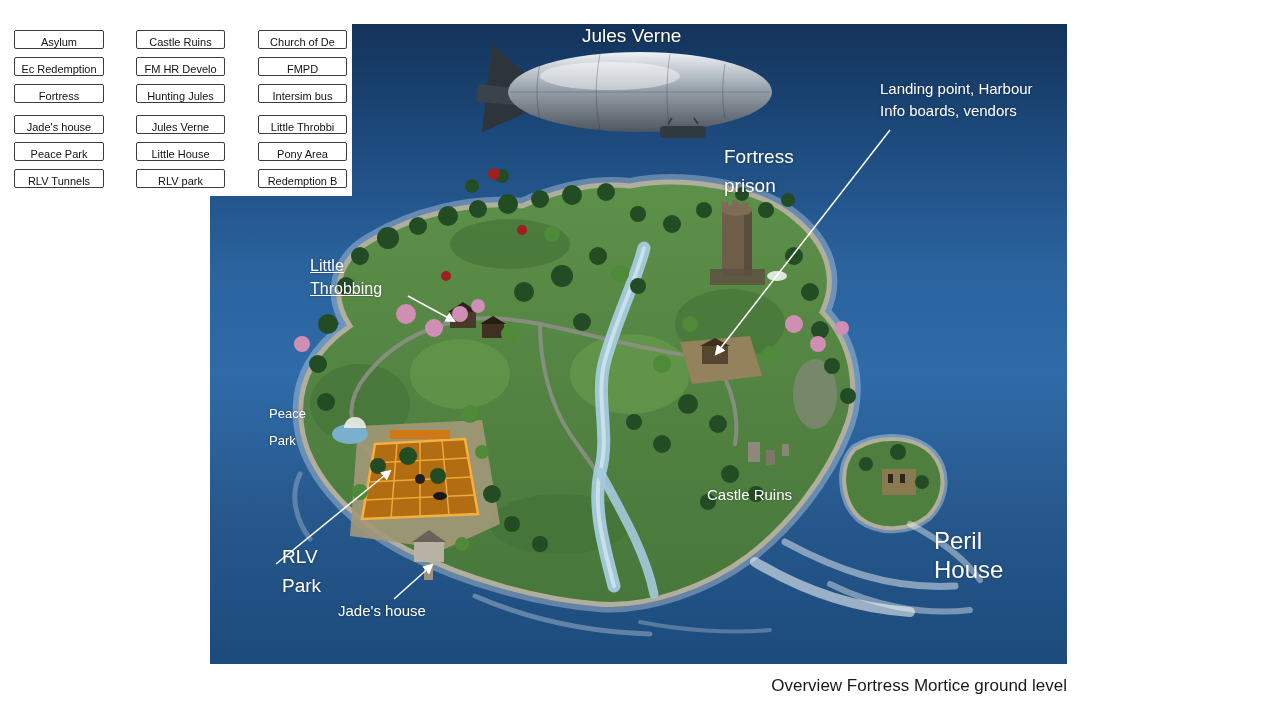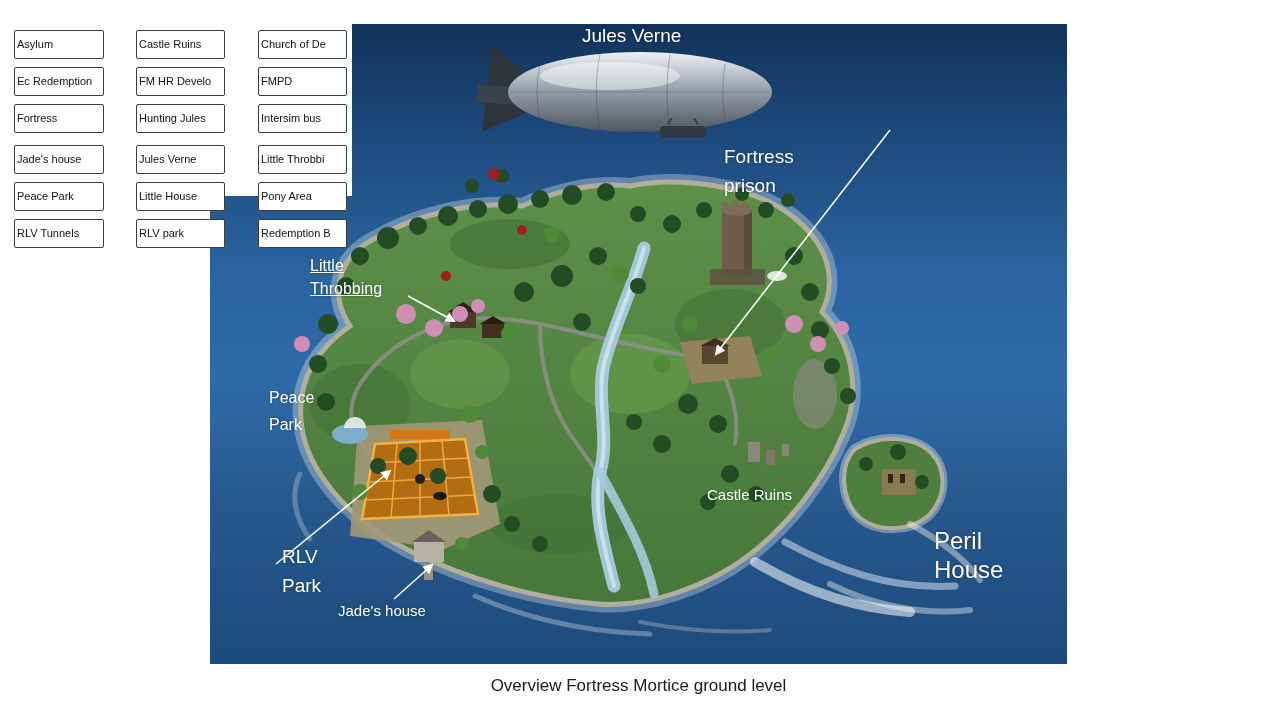--- a/index.html
+++ b/index.html
@@ -10,39 +10,39 @@
   .map{position:absolute;left:210px;top:24px;width:857px;height:640px;overflow:hidden;z-index:1;
        background:linear-gradient(180deg,#13335a 0%,#1d4a7d 18%,#2a639e 38%,#2f6ba8 55%,#27598e 75%,#1c4a7c 100%);}
   .map svg{position:absolute;left:0;top:0;}
 
   
   .button-panel{position:absolute;left:0;top:0;width:352px;height:196px;background:#ffffff;z-index:2;}
   .btn-col{position:absolute;top:30px;display:flex;flex-direction:column;gap:8px;}
   .col1{left:14px;width:90px;}
   .col2{left:136px;width:89px;}
   .col3{left:258px;width:89px;}
-  .loc-btn{height:29px;width:100%;background:#fff;border:1px solid #3c3c3c;border-radius:2px;
+  .loc-btn{height:19px;width:100%;background:#fff;border:1px solid #3c3c3c;border-radius:2px;
            font-family:"Liberation Sans",sans-serif;font-size:11px;line-height:1;padding:6px 2px;
-           color:#111;text-align:left;cursor:pointer;overflow:hidden;white-space:nowrap;}
+           color:#111;text-align:center;cursor:pointer;overflow:hidden;white-space:nowrap;}
   .loc-btn.gap{margin-top:4px;}
 
   
   .map-label{position:absolute;color:#ffffff;z-index:3;white-space:nowrap;
              text-shadow:0 0 3px rgba(0,0,0,0.35);}
   .lbl-jules{left:372px;top:1px;font-size:19px;}
   .lbl-landing{left:670px;top:54px;font-size:15px;line-height:22px;}
   .lbl-fortress{left:514px;top:118px;font-size:19px;line-height:29px;}
   .lbl-little{left:100px;top:230px;font-size:16px;line-height:23px;text-decoration:underline;}
-  .lbl-peace{left:59px;top:360px;font-size:16px;line-height:27px;}
+  .lbl-peace{left:59px;top:376px;font-size:13px;line-height:27px;}
   .lbl-castle{left:497px;top:462px;font-size:15px;}
   .lbl-peril{left:724px;top:462px;font-size:24px;line-height:29px;margin-top:40px;}
   .lbl-rlv{left:25px;top:518px;font-size:19px;line-height:29px;margin-left:47px;}
   .lbl-jade{left:128px;top:578px;font-size:15px;}
 
-  .caption{position:absolute;left:210px;width:857px;top:676px;text-align:center;
+  .caption{position:absolute;left:210px;width:857px;top:676px;text-align:right;
            font-size:17px;color:#1a1a1a;z-index:1;}
 </style>
 </head>
 <body>
 
 <div class="page">
 
   <div class="map">
 
     <svg width="857" height="640" viewBox="0 0 857 640">
@@ -260,20 +260,24 @@
       <g stroke="#ffffff" stroke-width="1.5" fill="none">
         <line x1="680" y1="106" x2="506" y2="330" marker-end="url(#arrowhead)"></line>
         <line x1="198" y1="272" x2="244" y2="297" marker-end="url(#arrowhead)"></line>
         <line x1="66" y1="540" x2="180" y2="447" marker-end="url(#arrowhead)"></line>
         <line x1="184" y1="575" x2="222" y2="541" marker-end="url(#arrowhead)"></line>
       </g>
     </svg>
 
     <div class="map-label lbl-jules">Jules Verne</div>
 
+    <div class="map-label lbl-landing">
+      <div>Landing point, Harbour</div>
+      <div>Info boards, vendors</div>
+    </div>
 
     <div class="map-label lbl-fortress">
       <div>Fortress</div>
       <div>prison</div>
     </div>
 
     <div class="map-label lbl-little">
       <div>Little</div>
       <div>Throbbing</div>
     </div>

